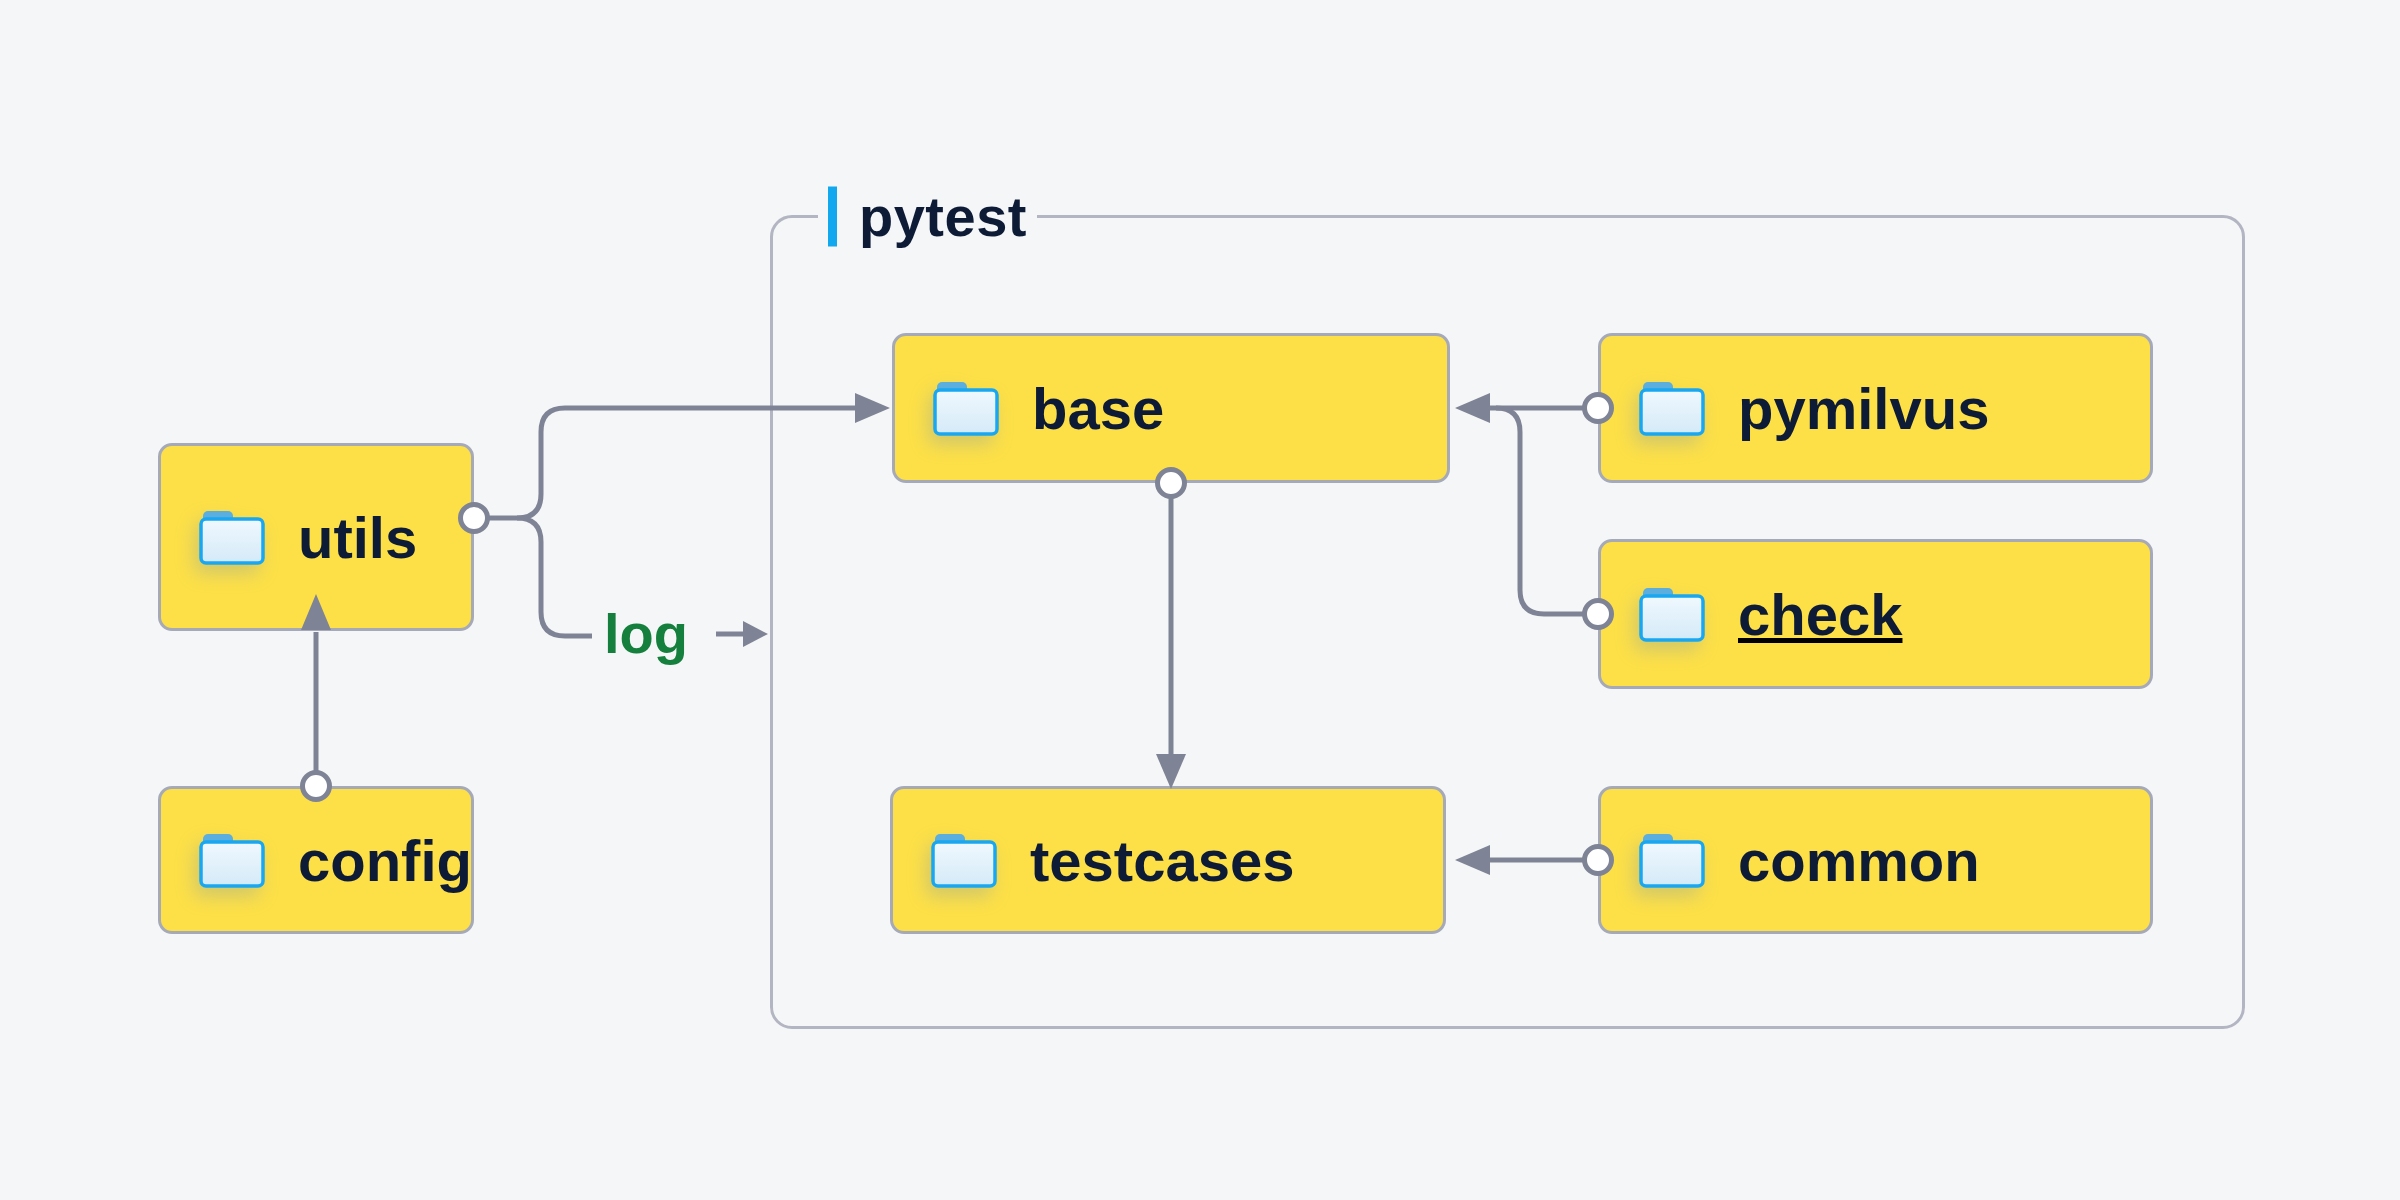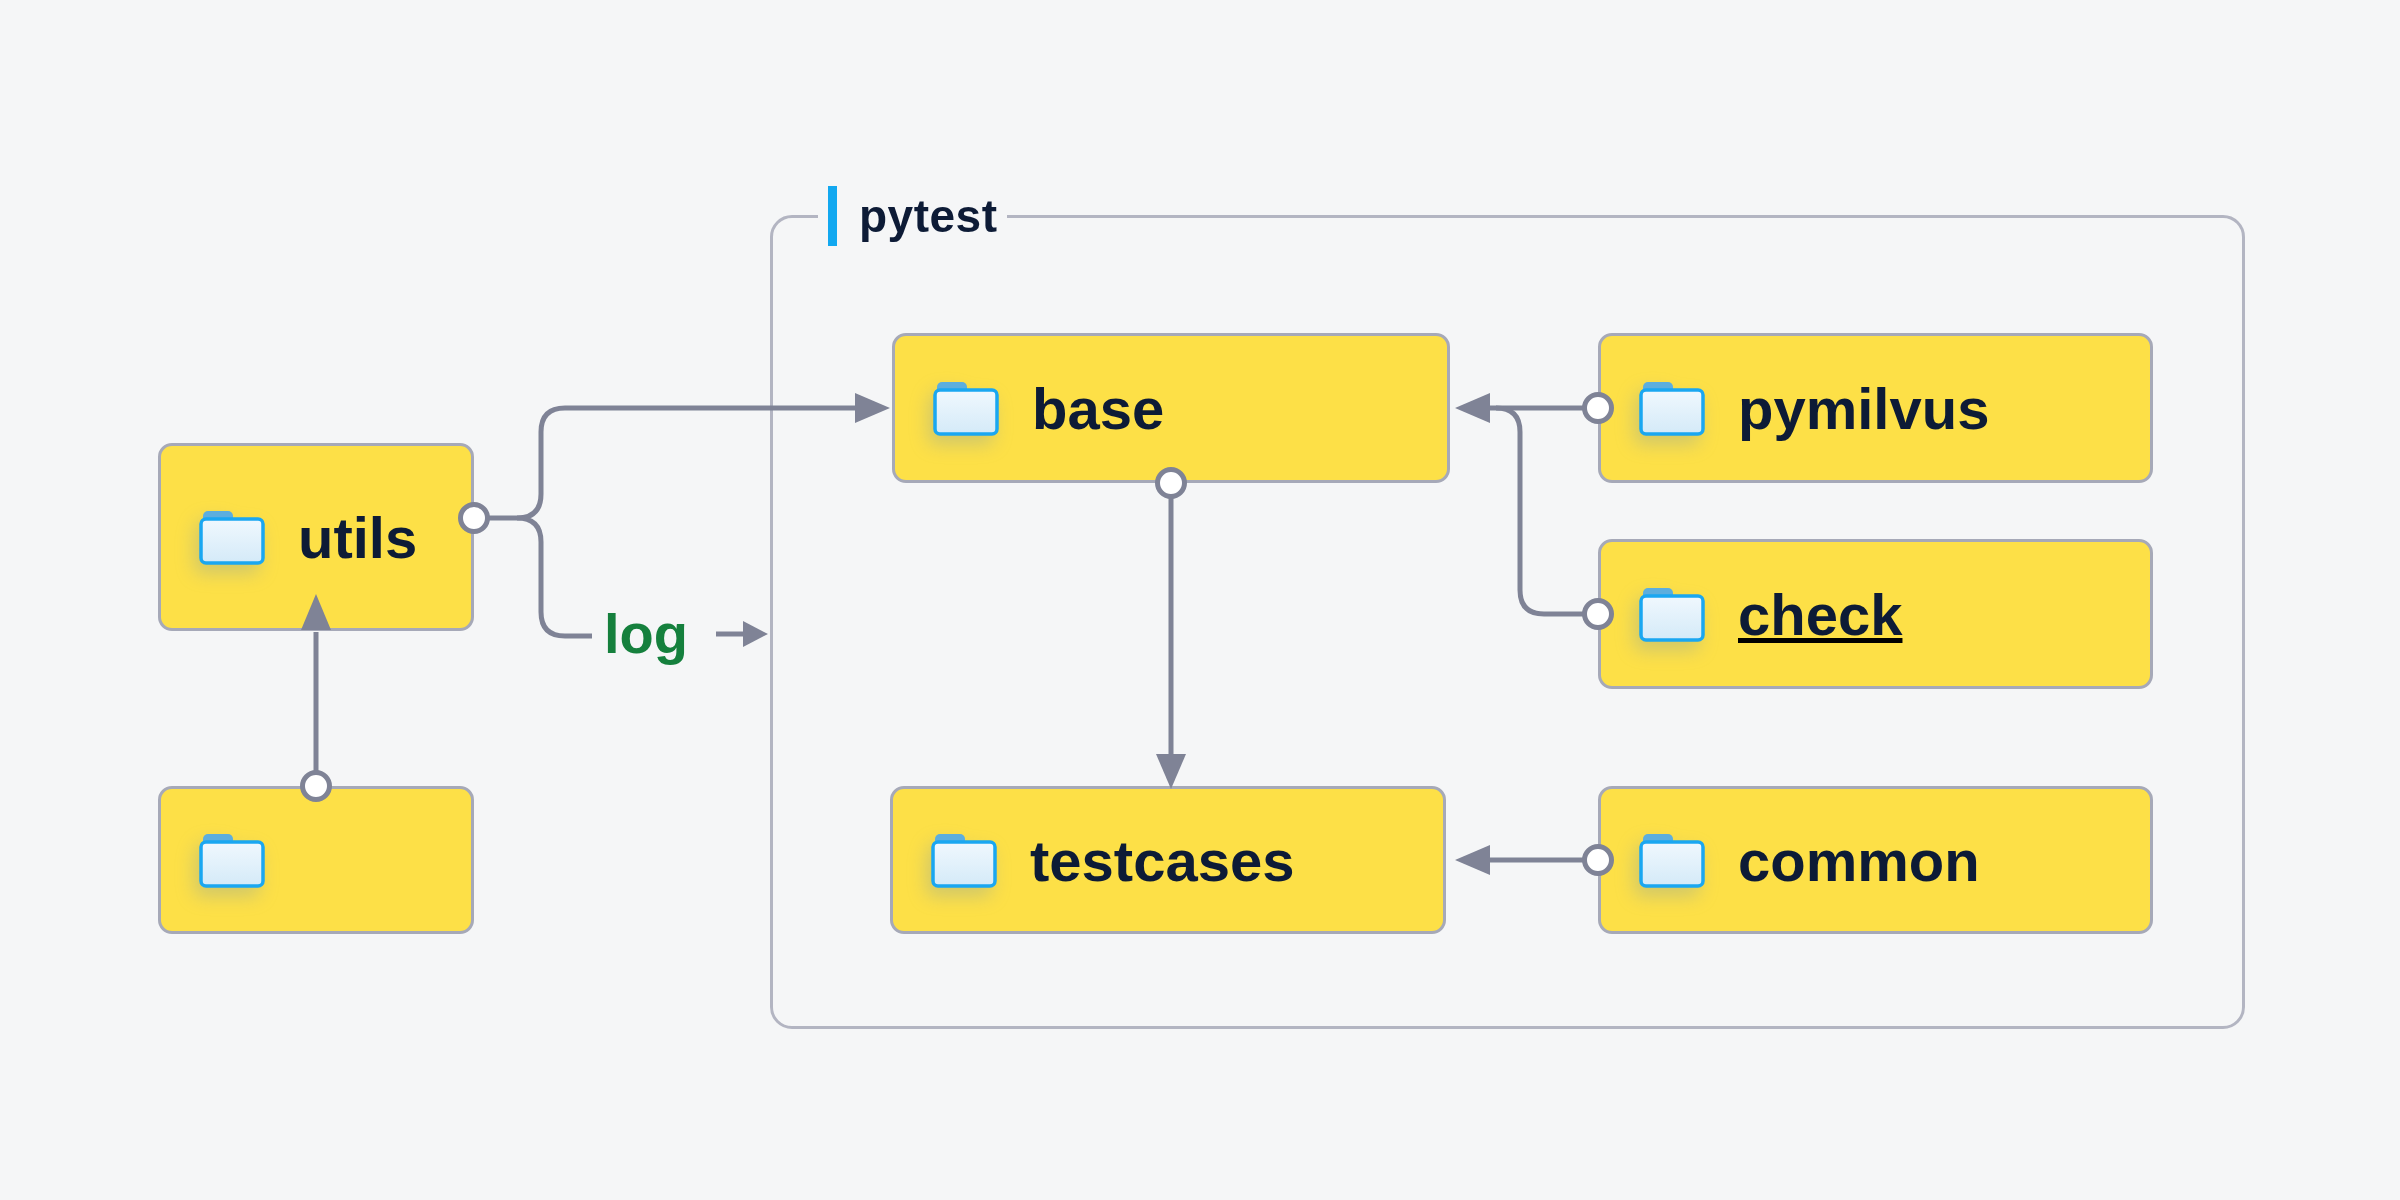--- a/index.html
+++ b/index.html
@@ -33,21 +33,21 @@
     gap: 22px;
     padding: 0 10px;
     background: #f5f6f7;
     z-index: 2;
   }
   .accent-bar {
     width: 9px; height: 60px;
     background: #12a8f0;
   }
   .group-title {
-    font-size: 46px;
+    font-size: 56px;
     font-weight: 700;
     color: #0d1b36;
     letter-spacing: 0.5px;
   }
   
   .node {
     position: absolute;
     background: #fde047;
     border: 3px solid #a6a9b8;
     border-radius: 14px;
@@ -114,20 +114,21 @@
       <rect x="2" y="10" width="62" height="44" rx="5" fill="url(#folderGrad)" stroke="#1aa7f1" stroke-width="3.5"></rect>
     </svg>
     <span class="node-label">utils</span>
   </div>
 
   <div class="node" style="left:158px; top:786px; width:316px; height:148px;">
     <svg class="folder" width="66" height="56" viewBox="0 0 66 56">
       <rect x="4" y="2" width="30" height="18" rx="5" fill="#5caede"></rect>
       <rect x="2" y="10" width="62" height="44" rx="5" fill="url(#folderGrad)" stroke="#1aa7f1" stroke-width="3.5"></rect>
     </svg>
+    <span class="node-label">config</span>
   </div>
 
   <div class="node" style="left:892px; top:333px; width:558px; height:150px;">
     <svg class="folder" width="66" height="56" viewBox="0 0 66 56">
       <rect x="4" y="2" width="30" height="18" rx="5" fill="#5caede"></rect>
       <rect x="2" y="10" width="62" height="44" rx="5" fill="url(#folderGrad)" stroke="#1aa7f1" stroke-width="3.5"></rect>
     </svg>
     <span class="node-label">base</span>
   </div>
 

